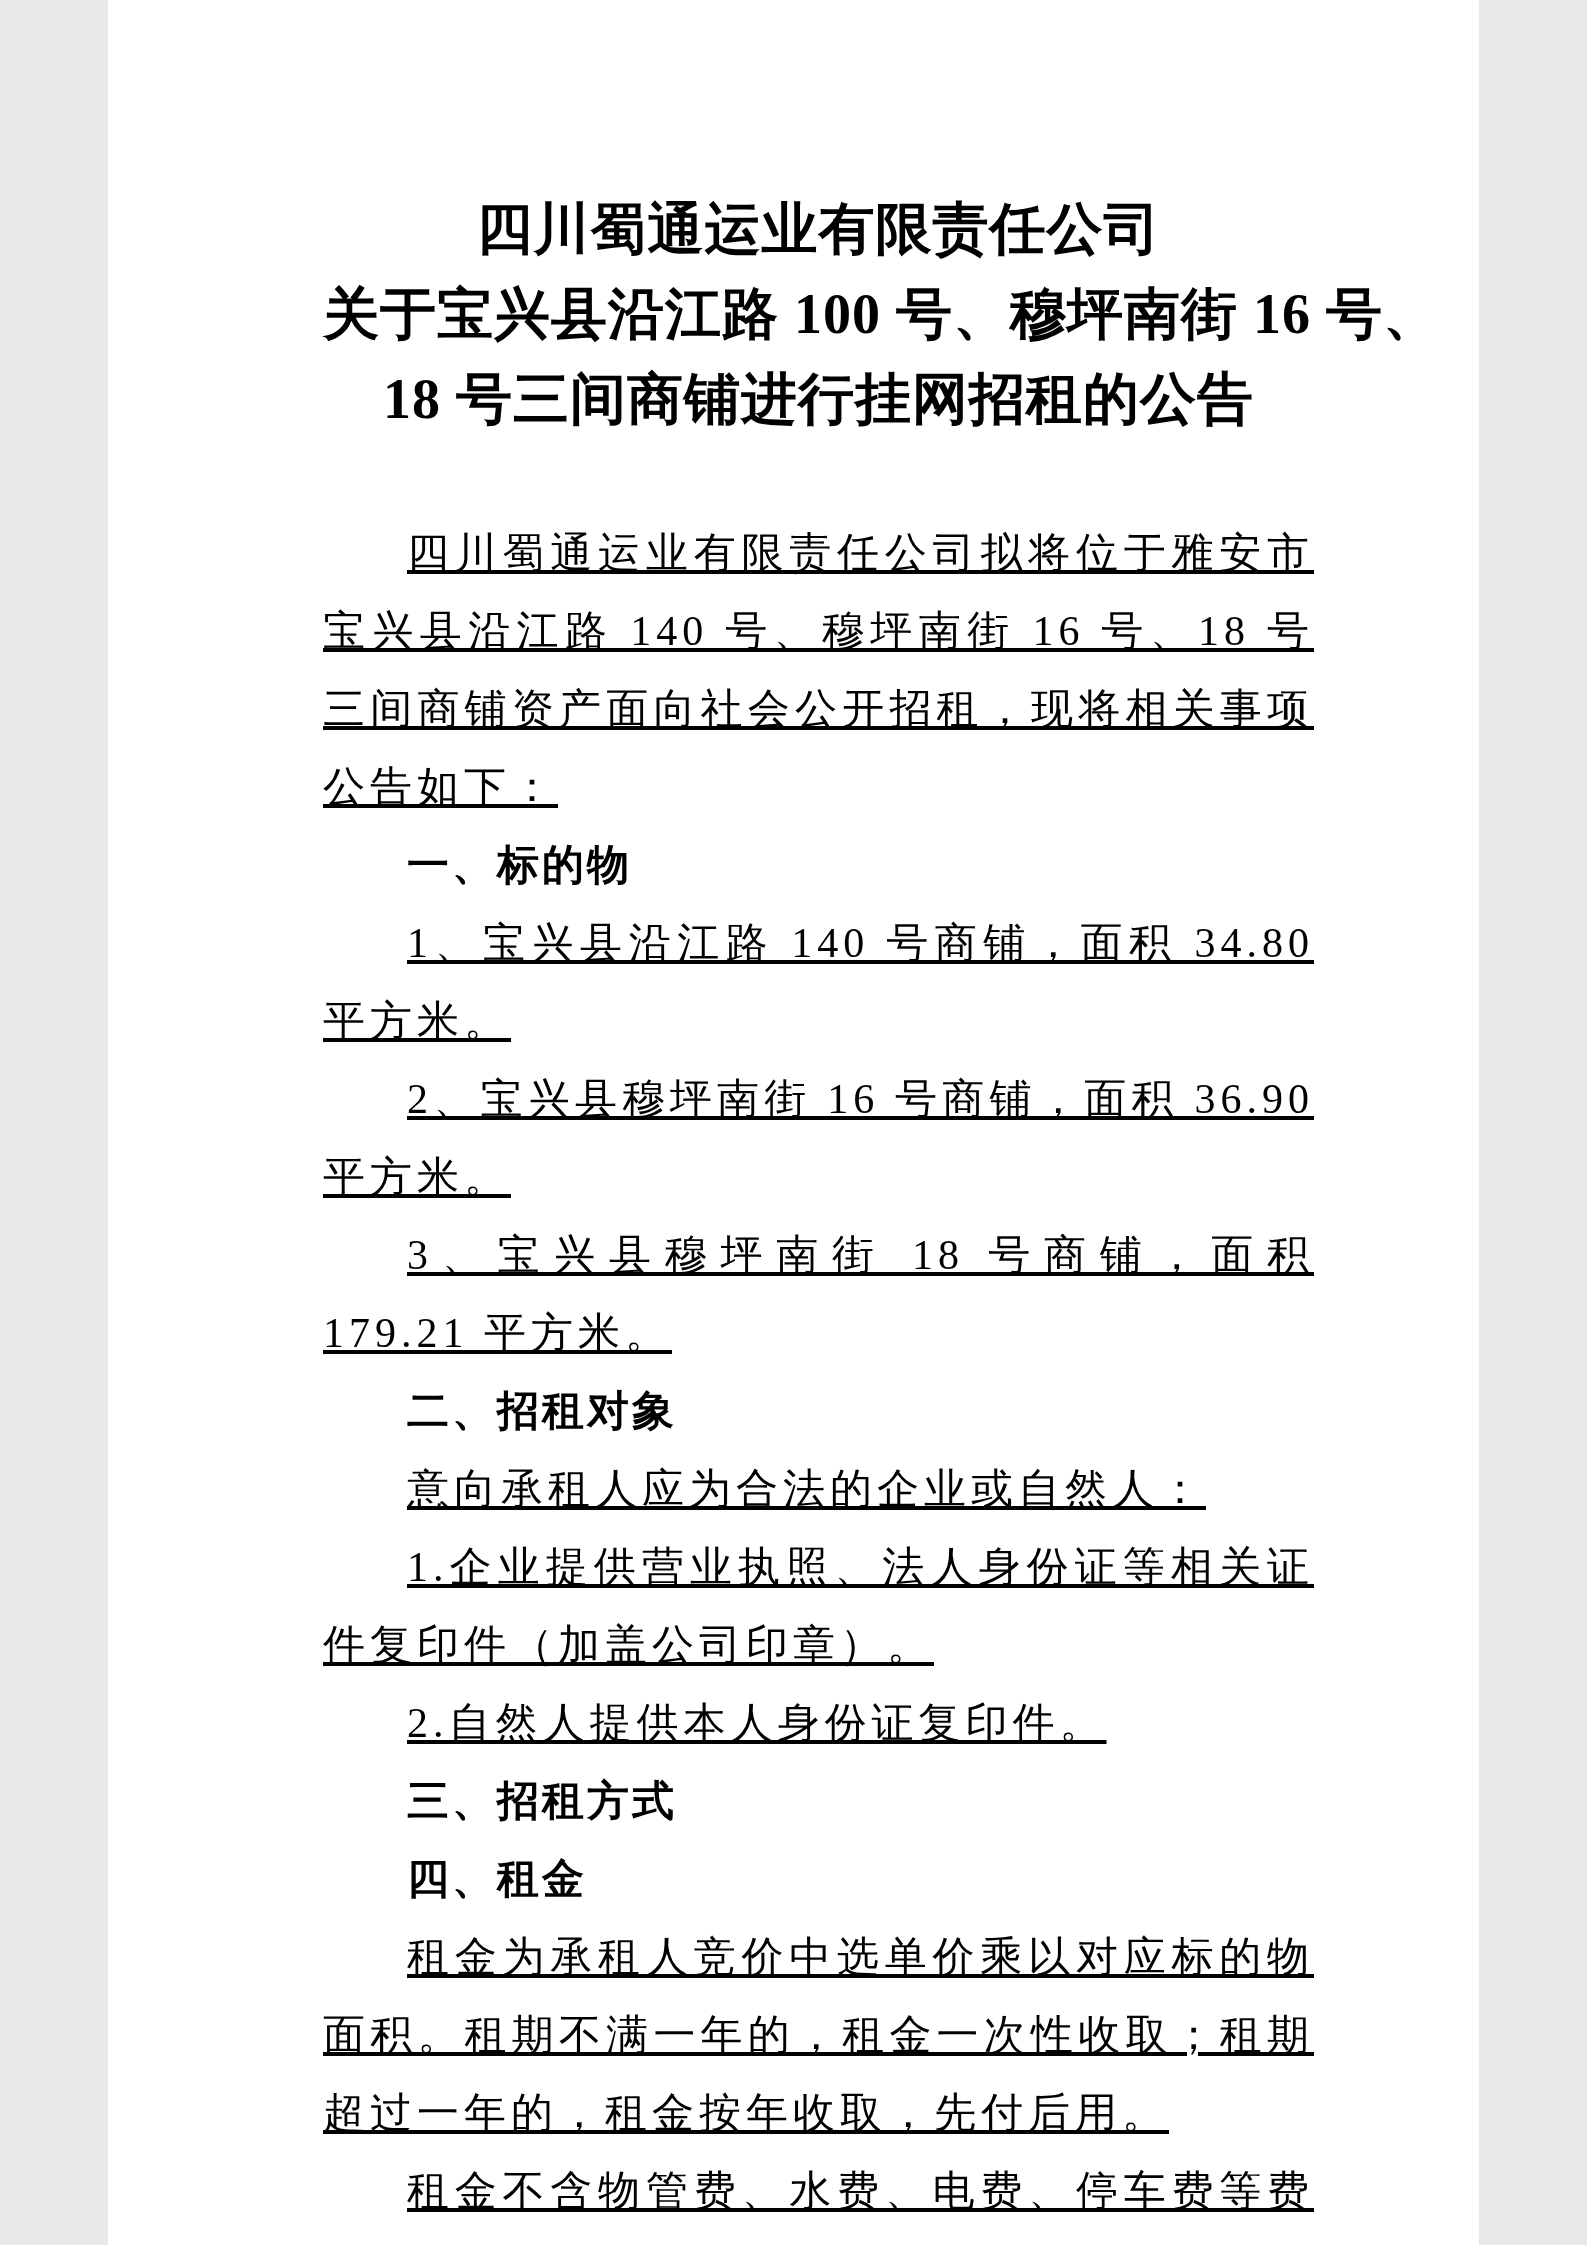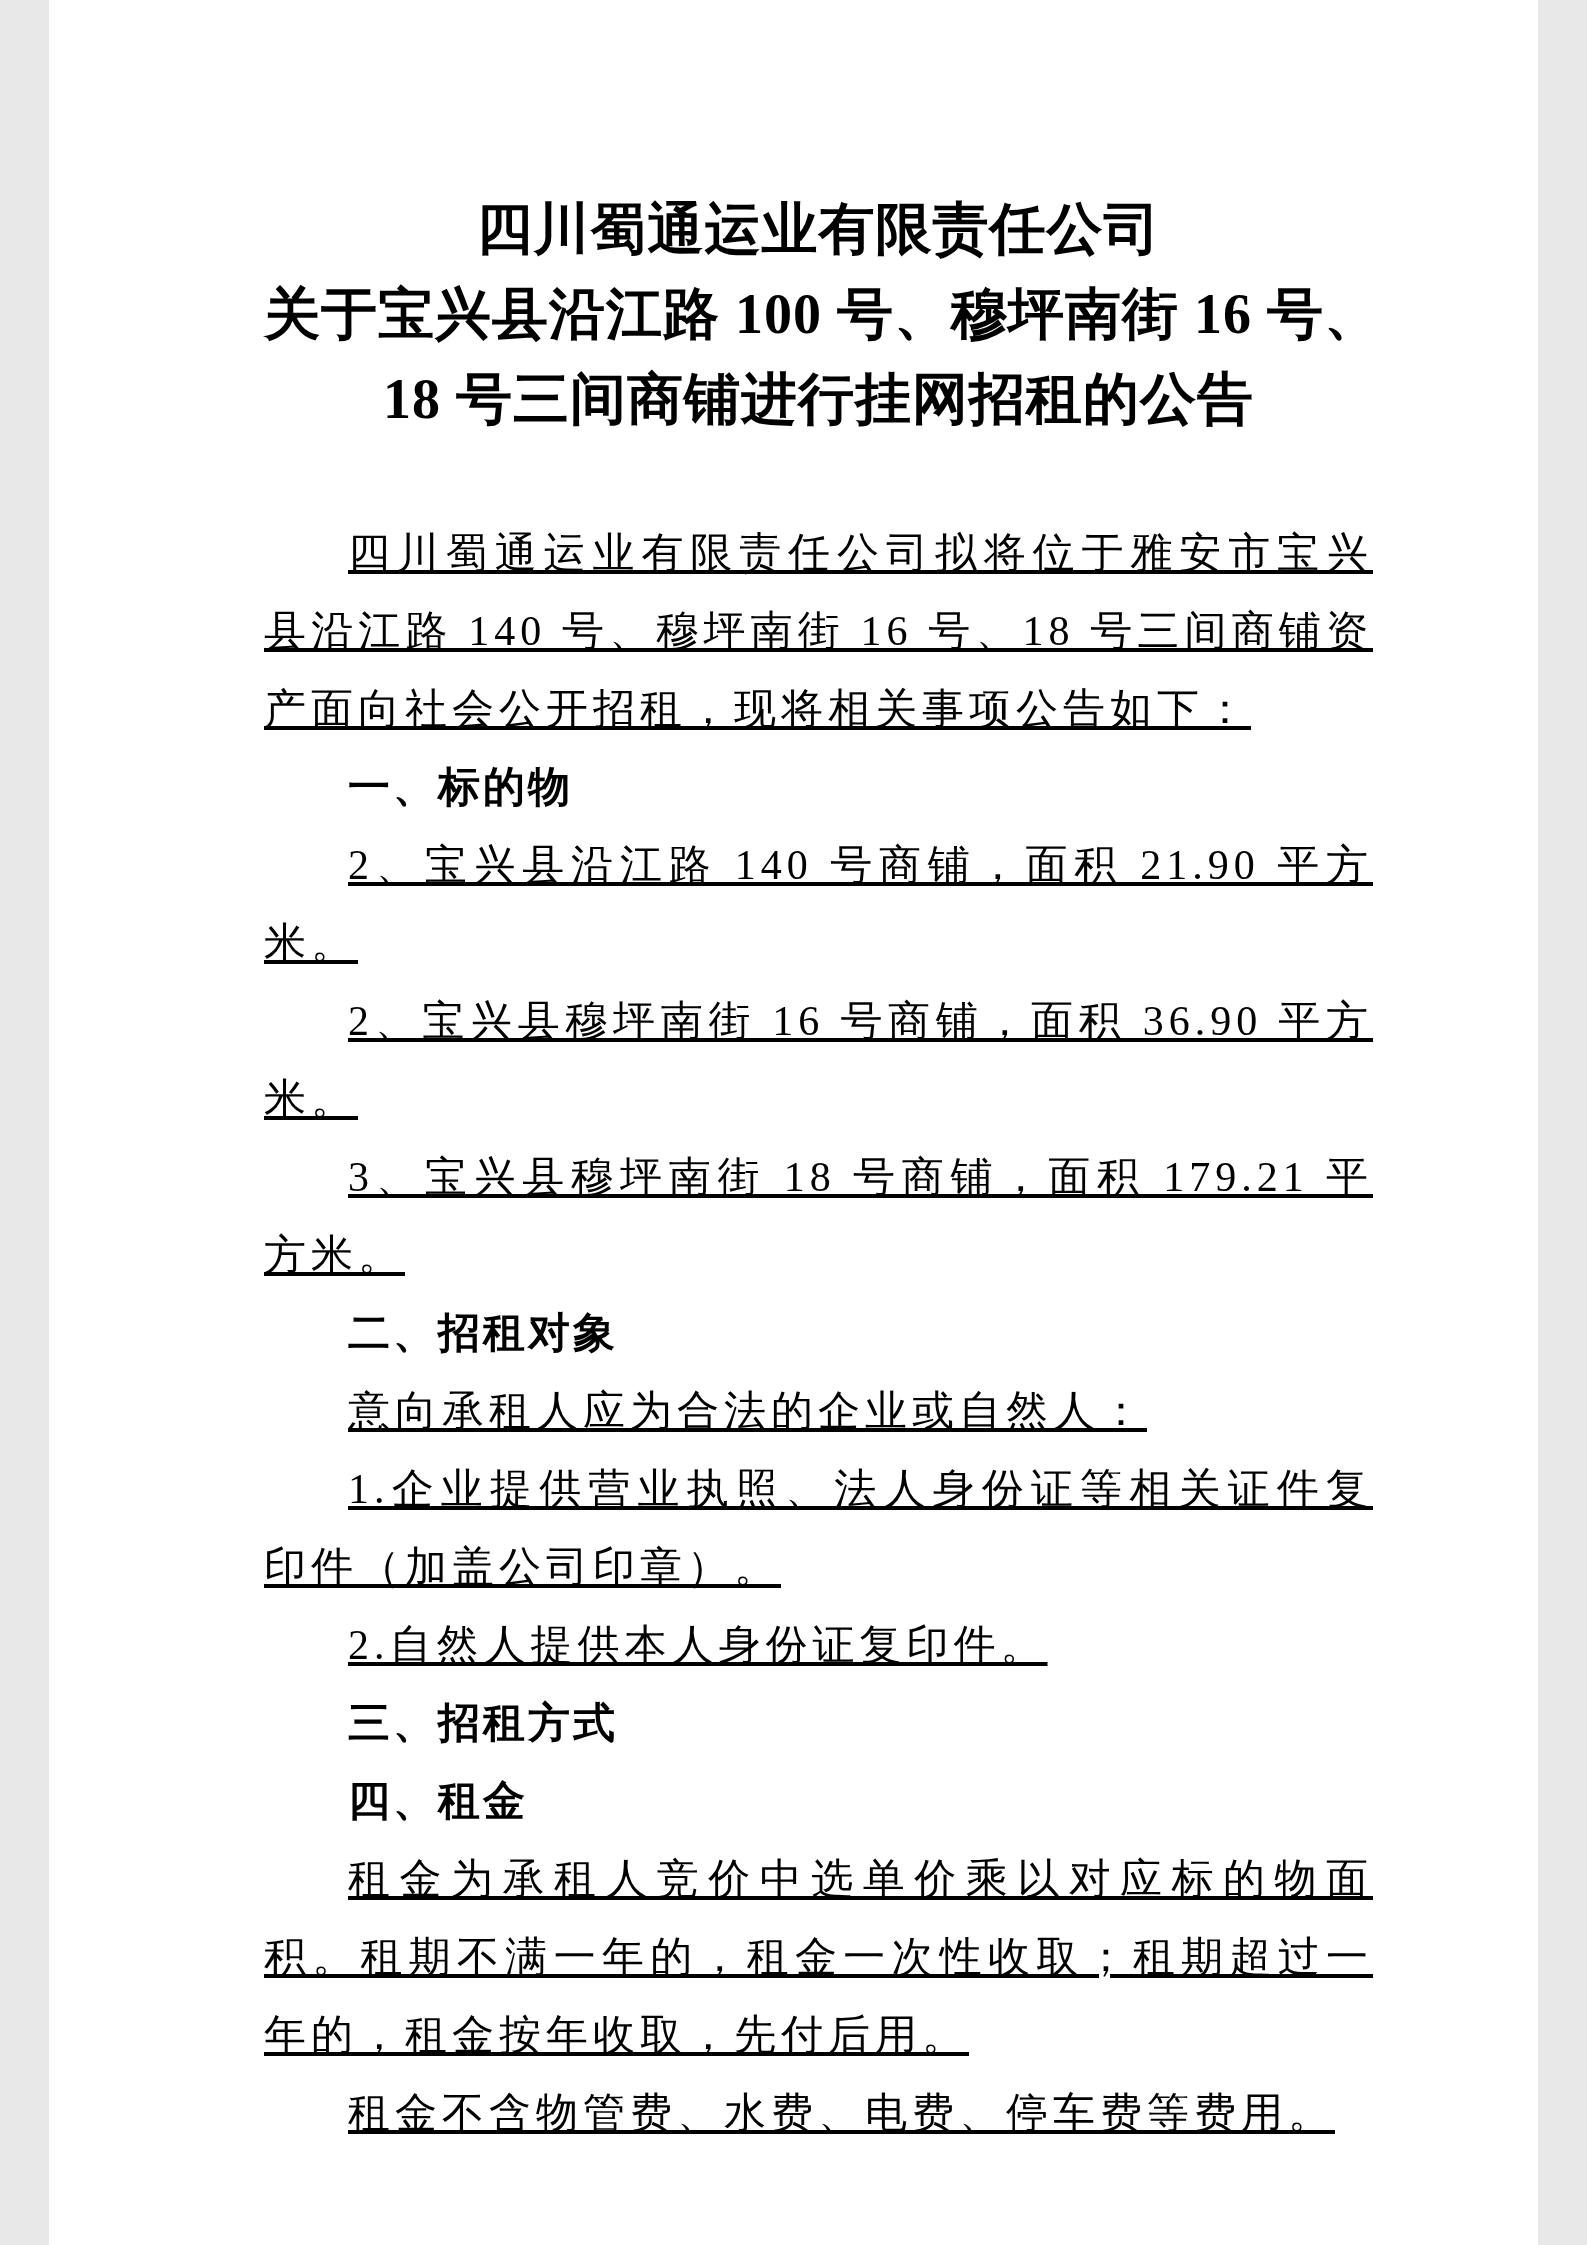--- a/index.html
+++ b/index.html
@@ -2,21 +2,21 @@
 <html lang="zh"><head>
 <meta charset="utf-8">
 <style>
   html, body {
     margin: 0;
     padding: 0;
     background: #e8e8e8;
   }
   .page {
     position: relative;
-    width: 1489px;
+    width: 1371px;
     height: 2245px;
     margin: 0 auto;
     background: #ffffff;
     color: #000000;
     box-sizing: border-box;
     padding: 187px 165px 0 215px;
     font-family: "Liberation Serif", "DejaVu Serif", serif;
     overflow: hidden;
   }
   .doc-title {
@@ -56,21 +56,21 @@
 
 <div class="page">
   <header class="doc-title">
     <div class="title-line">四川蜀通运业有限责任公司</div>
     <div class="title-line">关于宝兴县沿江路 100 号、穆坪南街 16 号、</div>
     <div class="title-line">18 号三间商铺进行挂网招租的公告</div>
   </header>
   <main class="doc-body">
       <p class="para">四川蜀通运业有限责任公司拟将位于雅安市宝兴县沿江路 140 号、穆坪南街 16 号、18 号三间商铺资产面向社会公开招租，现将相关事项公告如下：</p>
       <p class="heading">一、标的物</p>
-      <p class="para">2、宝兴县沿江路 140 号商铺，面积 21.90 平方米。</p>
+      <p class="para">1、宝兴县沿江路 140 号商铺，面积 34.80 平方米。</p>
       <p class="para">2、宝兴县穆坪南街 16 号商铺，面积 36.90 平方米。</p>
       <p class="para">3、宝兴县穆坪南街 18 号商铺，面积 179.21 平方米。</p>
       <p class="heading">二、招租对象</p>
       <p class="para">意向承租人应为合法的企业或自然人：</p>
       <p class="para">1.企业提供营业执照、法人身份证等相关证件复印件（加盖公司印章）。</p>
       <p class="para">2.自然人提供本人身份证复印件。</p>
       <p class="heading">三、招租方式</p>
       <p class="heading">四、租金</p>
       <p class="para">租金为承租人竞价中选单价乘以对应标的物面积。租期不满一年的，租金一次性收取；租期超过一年的，租金按年收取，先付后用。</p>
       <p class="para">租金不含物管费、水费、电费、停车费等费用。</p>

